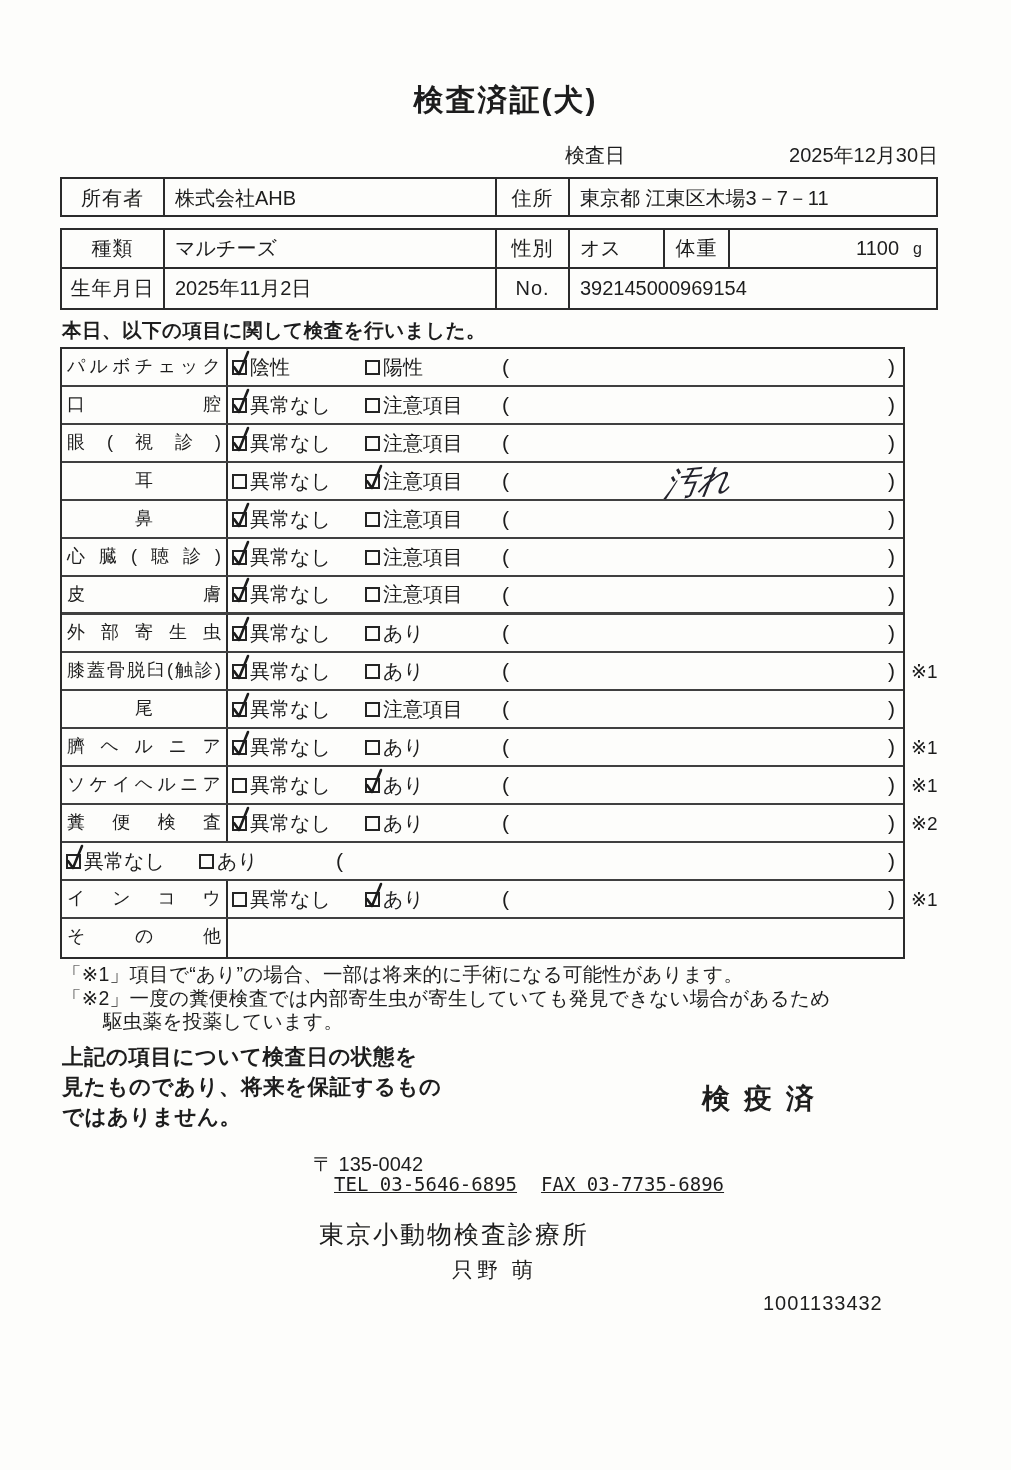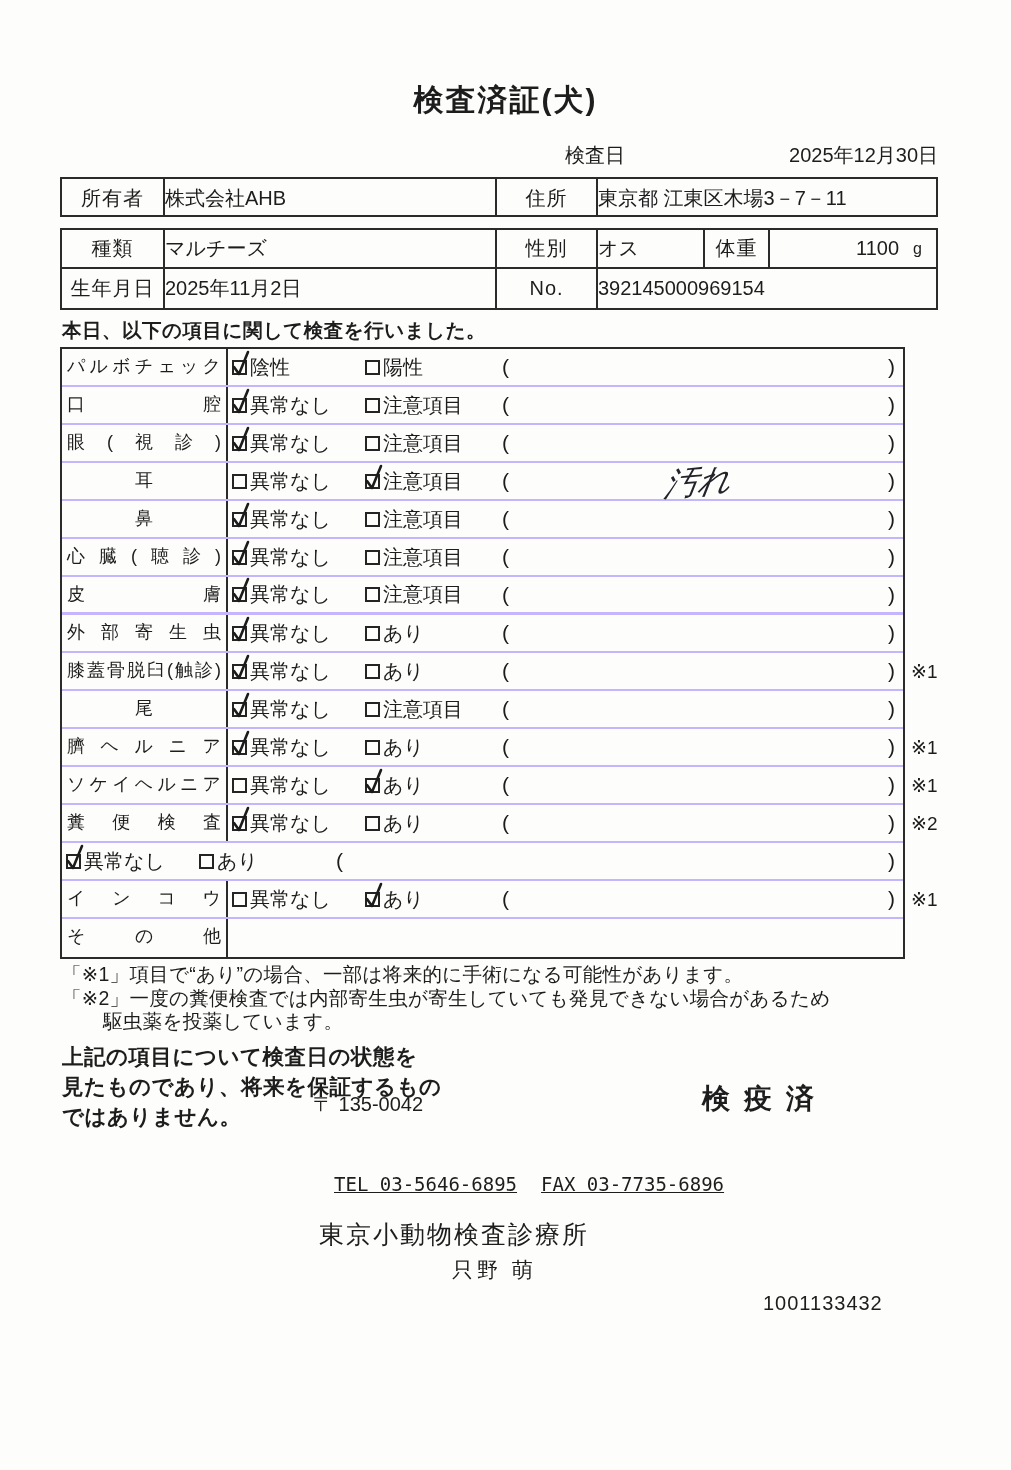--- a/index.html
+++ b/index.html
@@ -21,36 +21,36 @@
   
   .tbl{position:absolute;left:60px;width:878px;border:2px solid #2b2b2b;box-sizing:border-box;background:#fdfdfb;}
   .owner-tbl{top:177px;height:40px;}
   .pet-tbl{top:228px;height:82px;}
   .trow{display:flex;height:38px;box-sizing:border-box;}
   .pet-tbl .trow{height:39px;}
   .pet-tbl .trow:first-child{border-bottom:2px solid #2b2b2b;}
   .tcell{box-sizing:border-box;border-right:2px solid #2b2b2b;display:flex;align-items:center;font-size:20px;overflow:hidden;white-space:nowrap;}
   .tcell:last-child{border-right:none;}
   .tc-label{justify-content:center;letter-spacing:1px;flex:none;}
-  .tc-value{}
+  .tc-value{padding-left:10px;}
   .w-s{width:103px;}  
   .w-m{width:332px;}  
-  .w-h{width:101px;}   
-  .w-sex{width:107px;}
+  .w-h{width:73px;}   
+  .w-sex{width:95px;}
   .w-wt{width:65px;}
   .w-rest{flex:1;}
   .wt-val{justify-content:flex-end;padding-right:14px;}
   .unit{font-size:16px;margin-left:14px;}
 
   
   .intro{position:absolute;top:317px;left:62px;font-size:19.5px;font-weight:600;letter-spacing:.5px;}
 
   
   .check-table{position:absolute;top:347px;left:60px;width:845px;border:2px solid #2b2b2b;box-sizing:border-box;background:#fdfdfb;}
-  .crow{position:relative;display:flex;height:38px;border-bottom:2px solid #c4b5fd;box-sizing:border-box;}
+  .crow{position:relative;display:flex;height:38px;border-bottom:2px solid #404040;box-sizing:border-box;}
   .crow:last-child{border-bottom:none;font-family:Liberation Serif, serif;}
   .crow:nth-child(7){border-bottom-width:3px;}
   .clabel{width:166px;flex:none;border-right:2px solid #2b2b2b;box-sizing:border-box;
     padding:0 5px;font-size:18px;line-height:34px;white-space:nowrap;overflow:hidden;
     text-align:justify;text-align-last:justify;text-justify:inter-character;}
   .ccontent{flex:1;display:flex;align-items:center;padding-left:4px;}
   .opt{width:133px;flex:none;display:flex;align-items:center;font-size:20px;white-space:nowrap;}
   .cbox{position:relative;width:15px;height:15px;border:2px solid #242424;box-sizing:border-box;margin-right:3px;flex:none;}
   .tick{position:absolute;left:-5px;top:-14px;display:none;pointer-events:none;}
   .cbox.checked .tick{display:block;}
@@ -64,21 +64,21 @@
   
   .fnote{position:absolute;left:62px;font-size:19.5px;letter-spacing:.3px;}
   .fnote1{top:961px;}
   .fnote2{top:985px;}
   .fnote3{top:1008px;left:103px;}
 
   
   .disclaimer{position:absolute;top:1042px;left:62px;font-size:21.5px;font-weight:600;
     line-height:30px;white-space:pre-line;letter-spacing:.5px;}
   .stamp{position:absolute;top:1080px;left:702px;font-size:28px;font-weight:600;letter-spacing:14px;}
-  .postal-line{position:absolute;top:1091px;left:313px;font-size:20px;display:flex;gap:32px;white-space:nowrap;}
+  .postal-line{position:absolute;top:1151px;left:313px;font-size:20px;display:flex;gap:32px;white-space:nowrap;}
   .tel-line{position:absolute;top:1173px;left:334px;font-size:19px;display:flex;gap:24px;
     font-family:"DejaVu Sans Mono","Liberation Mono",monospace;white-space:nowrap;text-decoration:underline;}
   .clinic-name{position:absolute;top:1218px;left:319px;font-size:25px;letter-spacing:2px;}
   .examiner{position:absolute;top:1256px;left:452px;font-size:21px;letter-spacing:4px;}
   .serial{position:absolute;top:1292px;left:763px;font-size:20px;letter-spacing:1px;}
 </style>
 </head>
 <body>
 
 <div class="page">

